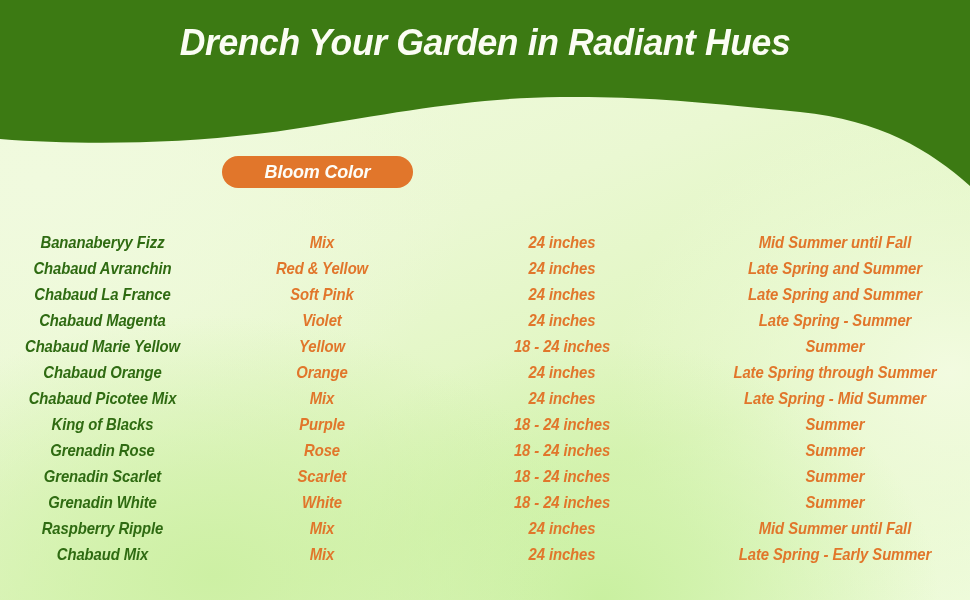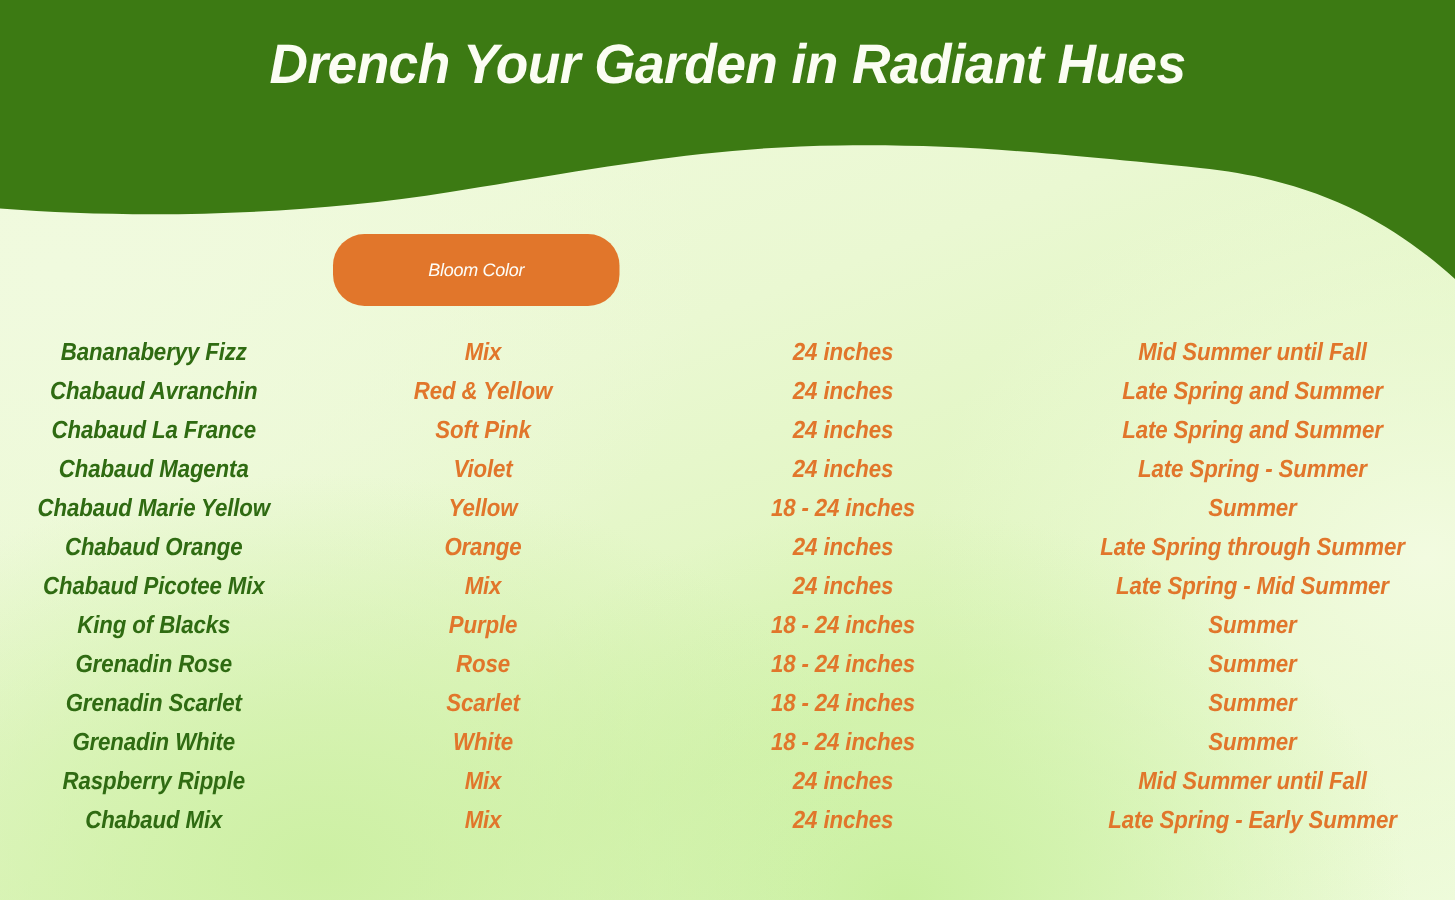--- a/index.html
+++ b/index.html
@@ -29,40 +29,40 @@
     font-weight:bold;font-style:italic;
     color:#fbfdf3;
     letter-spacing:-0.4px;
     z-index:3;
     white-space:nowrap;
     transform:scaleX(0.96);
   }
   
   .pill{
     position:absolute;
-    height:48px;
+    height:32px;
     border-radius:21px;
     display:flex;align-items:center;justify-content:center;
     color:#fdfdf8;
-    font-weight:normal;font-style:italic;
-    font-size:12px;
+    font-weight:bold;font-style:italic;
+    font-size:18px;
     letter-spacing:-0.2px;
     z-index:4;
     white-space:nowrap;
   }
   #pill-bloom-color{left:222px;top:156px;width:191px;background:#e1762b;}
   #pill-height{left:482px;top:156px;width:190px;background:#3c7a13;}
   #pill-bloom-season{left:753px;top:156px;width:190px;background:#e1762b;}
 
   
   #table{
     position:absolute;left:0;top:226px;width:970px;z-index:5;
   }
   .row{
-    display:flex;align-items:flex-start;
+    display:flex;align-items:flex-end;
     height:26px;
   }
   .cell{
     text-align:center;
     font-weight:bold;font-style:italic;
     font-size:16.5px;
     white-space:nowrap;
     overflow:hidden;
     transform:scaleX(0.9);
     letter-spacing:-0.1px;

